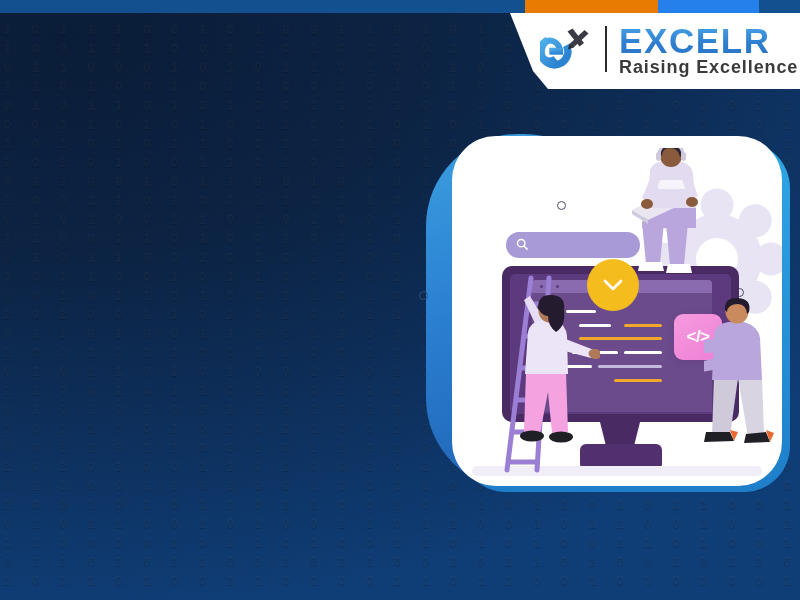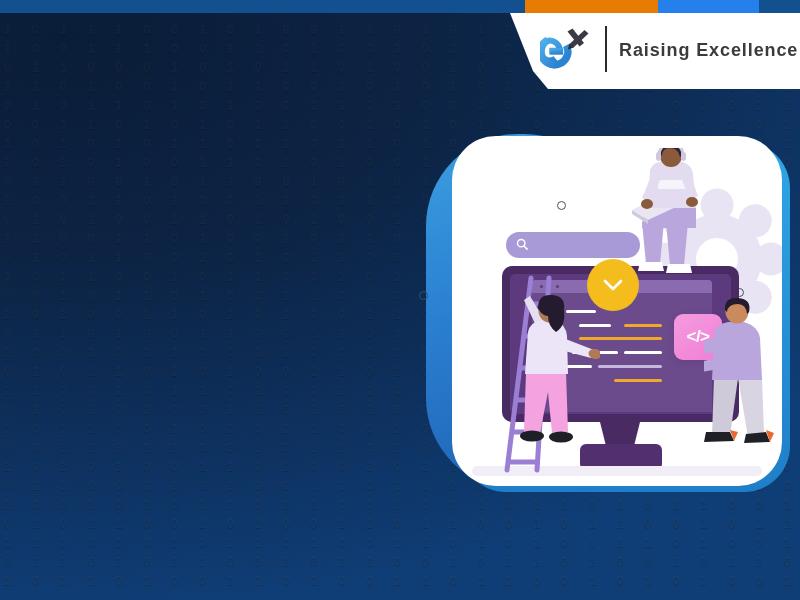--- a/index.html
+++ b/index.html
@@ -282,20 +282,21 @@
         <rect x="9.6" y="21.2" width="13.6" height="6.4" fill="url(#eg)"></rect>
         <g fill="#3a3a45">
           <path d="M27.5 4.5 L32.5 1.5 L44 16 L39.5 19.5 Z"></path>
           <path d="M44.5 3 L48.5 6.5 L33 21 L29 17.5 Z"></path>
         </g>
         <path d="M29.2 17.2 L33.4 20.6 L28 22.6 Z" fill="#2b2b34"></path>
       </svg>
     </div>
     <div class="logo-divider"></div>
     <div class="logo-text">
+      <div class="logo-title">EXCELR</div>
       <div class="logo-sub">Raising Excellence</div>
     </div>
   </div>
 
 
   <div class="illo">
 
     <div class="blob-blue"></div>
     <div class="card-outline"></div>
     <div class="dot-c dot-o"></div>

